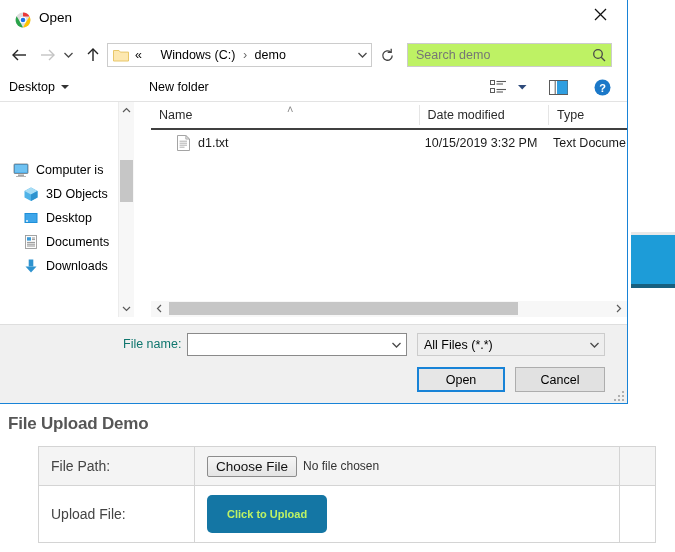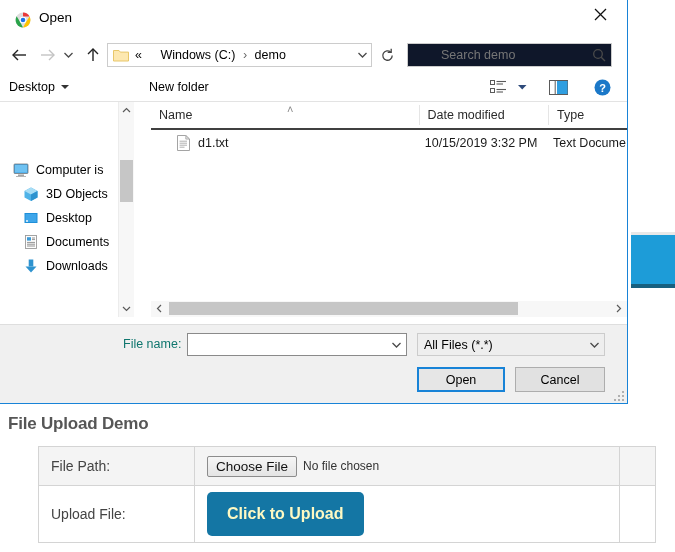--- a/index.html
+++ b/index.html
@@ -93,23 +93,23 @@
     border-radius: 2px;
     padding: 2px 8px;
     cursor: default;
   }
   .no-file-text {
     font-size: 12px;
     color: #333333;
   }
   .upload-btn {
     font-family: "Liberation Sans", sans-serif;
-    font-size: 16px;
+    font-size: 11px;
     font-weight: bold;
-    color: #fef9c3;
+    color: #bef264;
     background: #1476a4;
     border: none;
     border-radius: 5px;
     padding: 13px 20px;
     cursor: pointer;
   }
 
   
   #open-dialog {
     position: absolute;
@@ -208,26 +208,25 @@
     width: 24px; height: 24px;
     display: flex;
     align-items: center;
     justify-content: center;
     cursor: default;
   }
   .search-box {
     position: absolute;
     left: 410px; top: 4px;
     width: 205px; height: 24px;
-    background: #0f172a;
+    background: #bef264;
     border: 1px solid #cccccc;
     box-sizing: border-box;
     display: flex;
     align-items: center;
-    padding-left: 25px;
   }
   .search-placeholder {
     margin-left: 8px;
     font-size: 12.5px;
     color: #767676;
     flex: 1;
   }
   .search-icon-wrap {
     width: 24px;
     display: flex;

